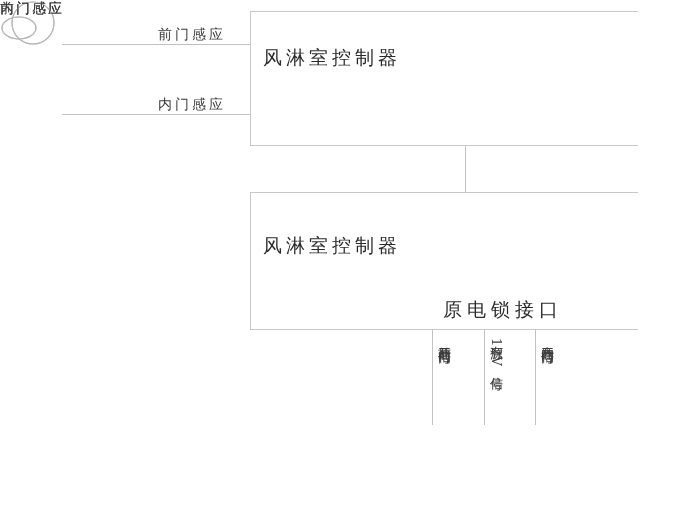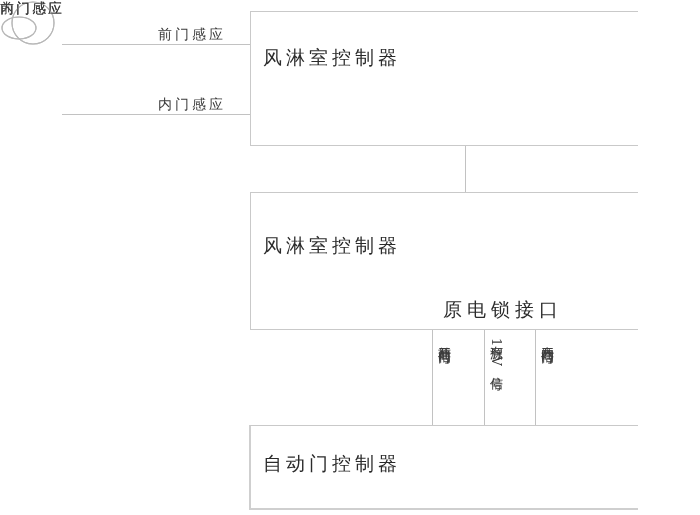--- a/index.html
+++ b/index.html
@@ -185,17 +185,14 @@
 
   <div class="vline" id="front-open-wire"></div>
   <div class="vcaption" id="front-open-caption">前门开门信号</div>
 
   <div class="vline" id="power-signal-wire"></div>
   <div class="vcaption" id="power-signal-caption"><span>有源</span><span class="rot">12V</span><span>信号</span></div>
 
   <div class="vline" id="inner-open-wire"></div>
   <div class="vcaption" id="inner-open-caption">内门开门信号</div>
 
-  <div class="box" id="door-controller-box">
-    <div class="box-title" id="door-controller-line1">自动门控制器</div>
-  </div>
 
 </div>
 
 </body></html>

